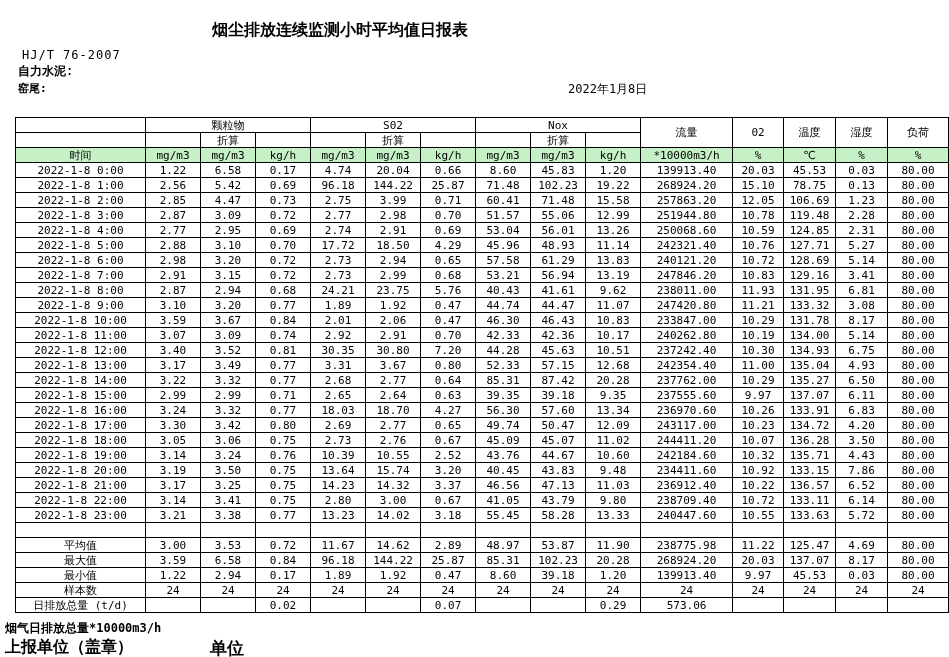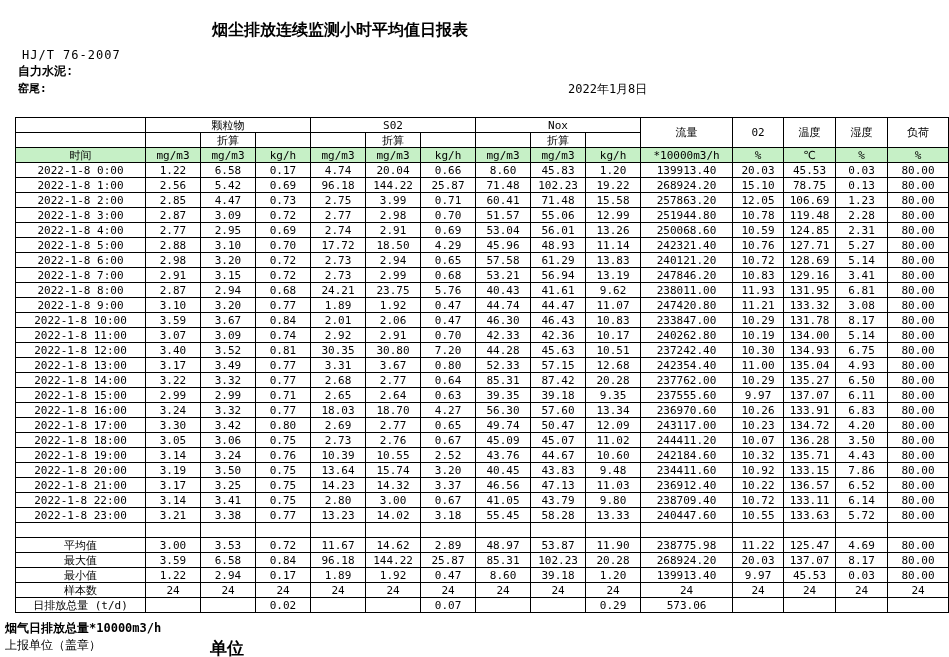--- a/index.html
+++ b/index.html
@@ -20,21 +20,21 @@
   table.report th,table.report td{
     border:1px solid #000;font-size:11px;font-weight:normal;
     text-align:center;vertical-align:middle;padding:0;
     height:14px;line-height:13px;white-space:nowrap;overflow:hidden;
   }
   table.report tr{height:15px;}
   tr.unit-row td{background:var(--green,#c6f0c6);}
   tr.spacer-row{height:17px;}
   td.left-label{text-align:left;padding-left:2px;}
   .footer-flow{position:absolute;left:5px;top:620px;font-size:12px;font-weight:bold;}
-  .footer-report-unit{position:absolute;left:5px;top:637px;font-size:12px;font-weight:normal;text-align:center;}
+  .footer-report-unit{position:absolute;left:5px;top:637px;font-size:16px;font-weight:bold;text-align:center;}
   .footer-unit{position:absolute;left:210px;top:637px;font-size:17px;font-weight:bold;}
 </style>
 </head>
 <body style="--green: #c6f0c6;">
 
 <div class="doc-code">HJ/T  76-2007</div>
 <div class="title">烟尘排放连续监测小时平均值日报表</div>
 <div class="company">自力水泥:</div>
 <div class="station">窑尾:</div>
 <div class="date">2022年1月8日</div>

